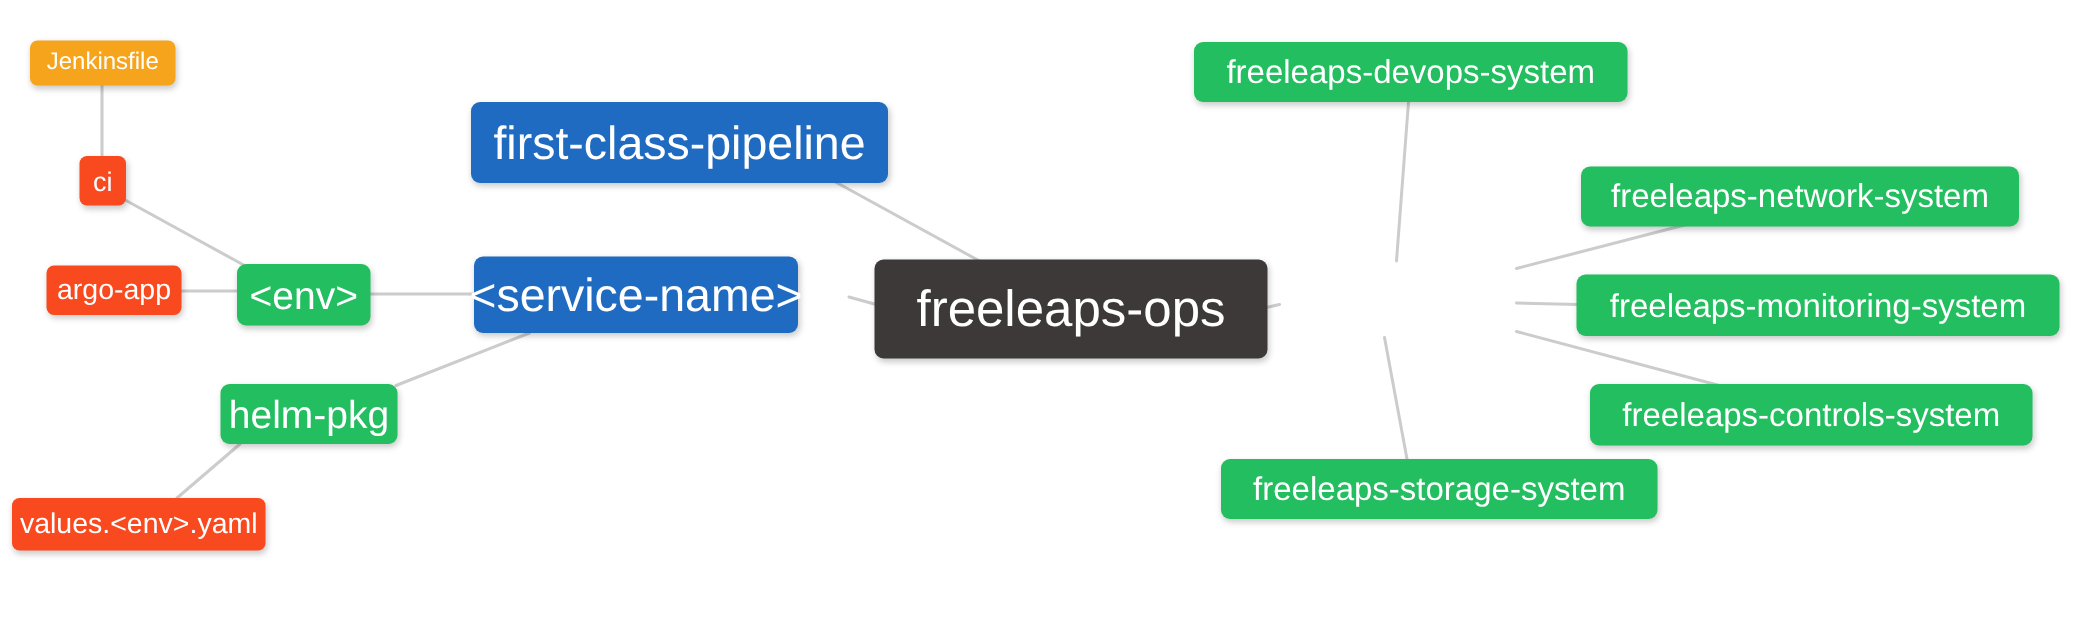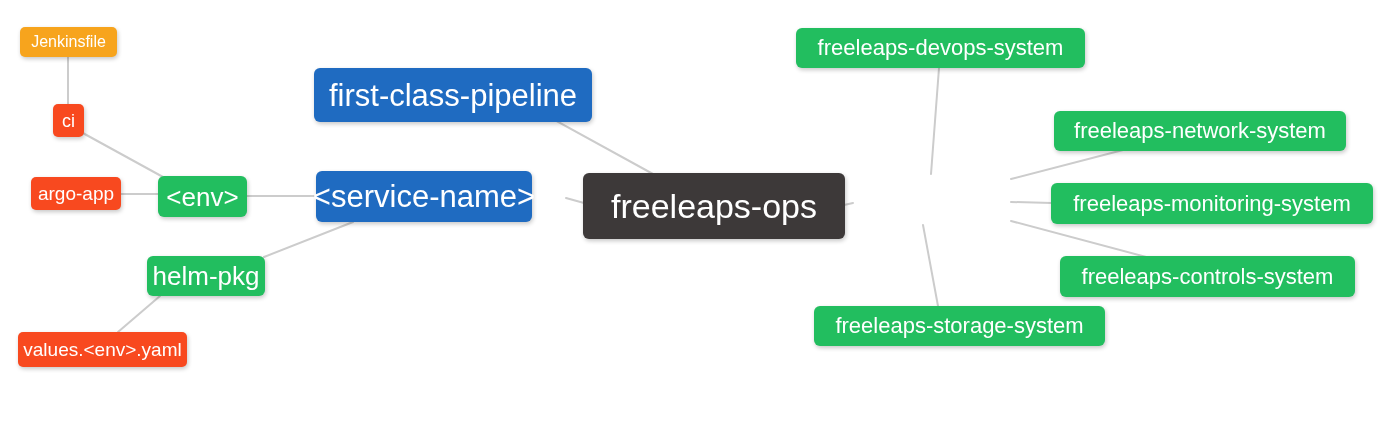--- a/index.html
+++ b/index.html
@@ -22,21 +22,21 @@
   .green{background:var(--green);}
   .red{background:var(--red);}
   .orange{background:var(--orange);}
   .dark{background:var(--dark);}
 
   #n-jenkinsfile{left:20px;top:27px;width:97px;height:30px;font-size:16px;border-radius:5px;}
   #n-ci{left:53px;top:104px;width:31px;height:33px;font-size:18px;border-radius:5px;}
   #n-argo{left:31px;top:177px;width:90px;height:33px;font-size:19px;border-radius:5px;}
   #n-env{left:158px;top:176px;width:89px;height:41px;font-size:26px;}
   #n-helm{left:147px;top:256px;width:118px;height:40px;font-size:26px;}
-  #n-values{left:8px;top:332px;width:169px;height:35px;font-size:19px;border-radius:5px;margin-left:10px;}
+  #n-values{left:8px;top:332px;width:169px;height:35px;font-size:19px;border-radius:5px;}
   #n-pipeline{left:314px;top:36px;width:278px;height:54px;font-size:31px;margin-top:32px;}
   #n-service{left:316px;top:171px;width:216px;height:51px;font-size:31px;}
   #n-ops{left:583px;top:173px;width:262px;height:66px;font-size:34px;}
   #n-manifests{left:852px;top:174px;width:158px;height:51px;font-size:30px;}
   #n-devops{left:796px;top:28px;width:289px;height:40px;font-size:22px;}
   #n-network{left:1054px;top:111px;width:292px;height:40px;font-size:22px;}
   #n-monitoring{left:1051px;top:183px;width:322px;height:41px;font-size:22px;}
   #n-controls{left:1060px;top:256px;width:295px;height:41px;font-size:22px;}
   #n-storage{left:814px;top:306px;width:291px;height:40px;font-size:22px;}
 </style>

